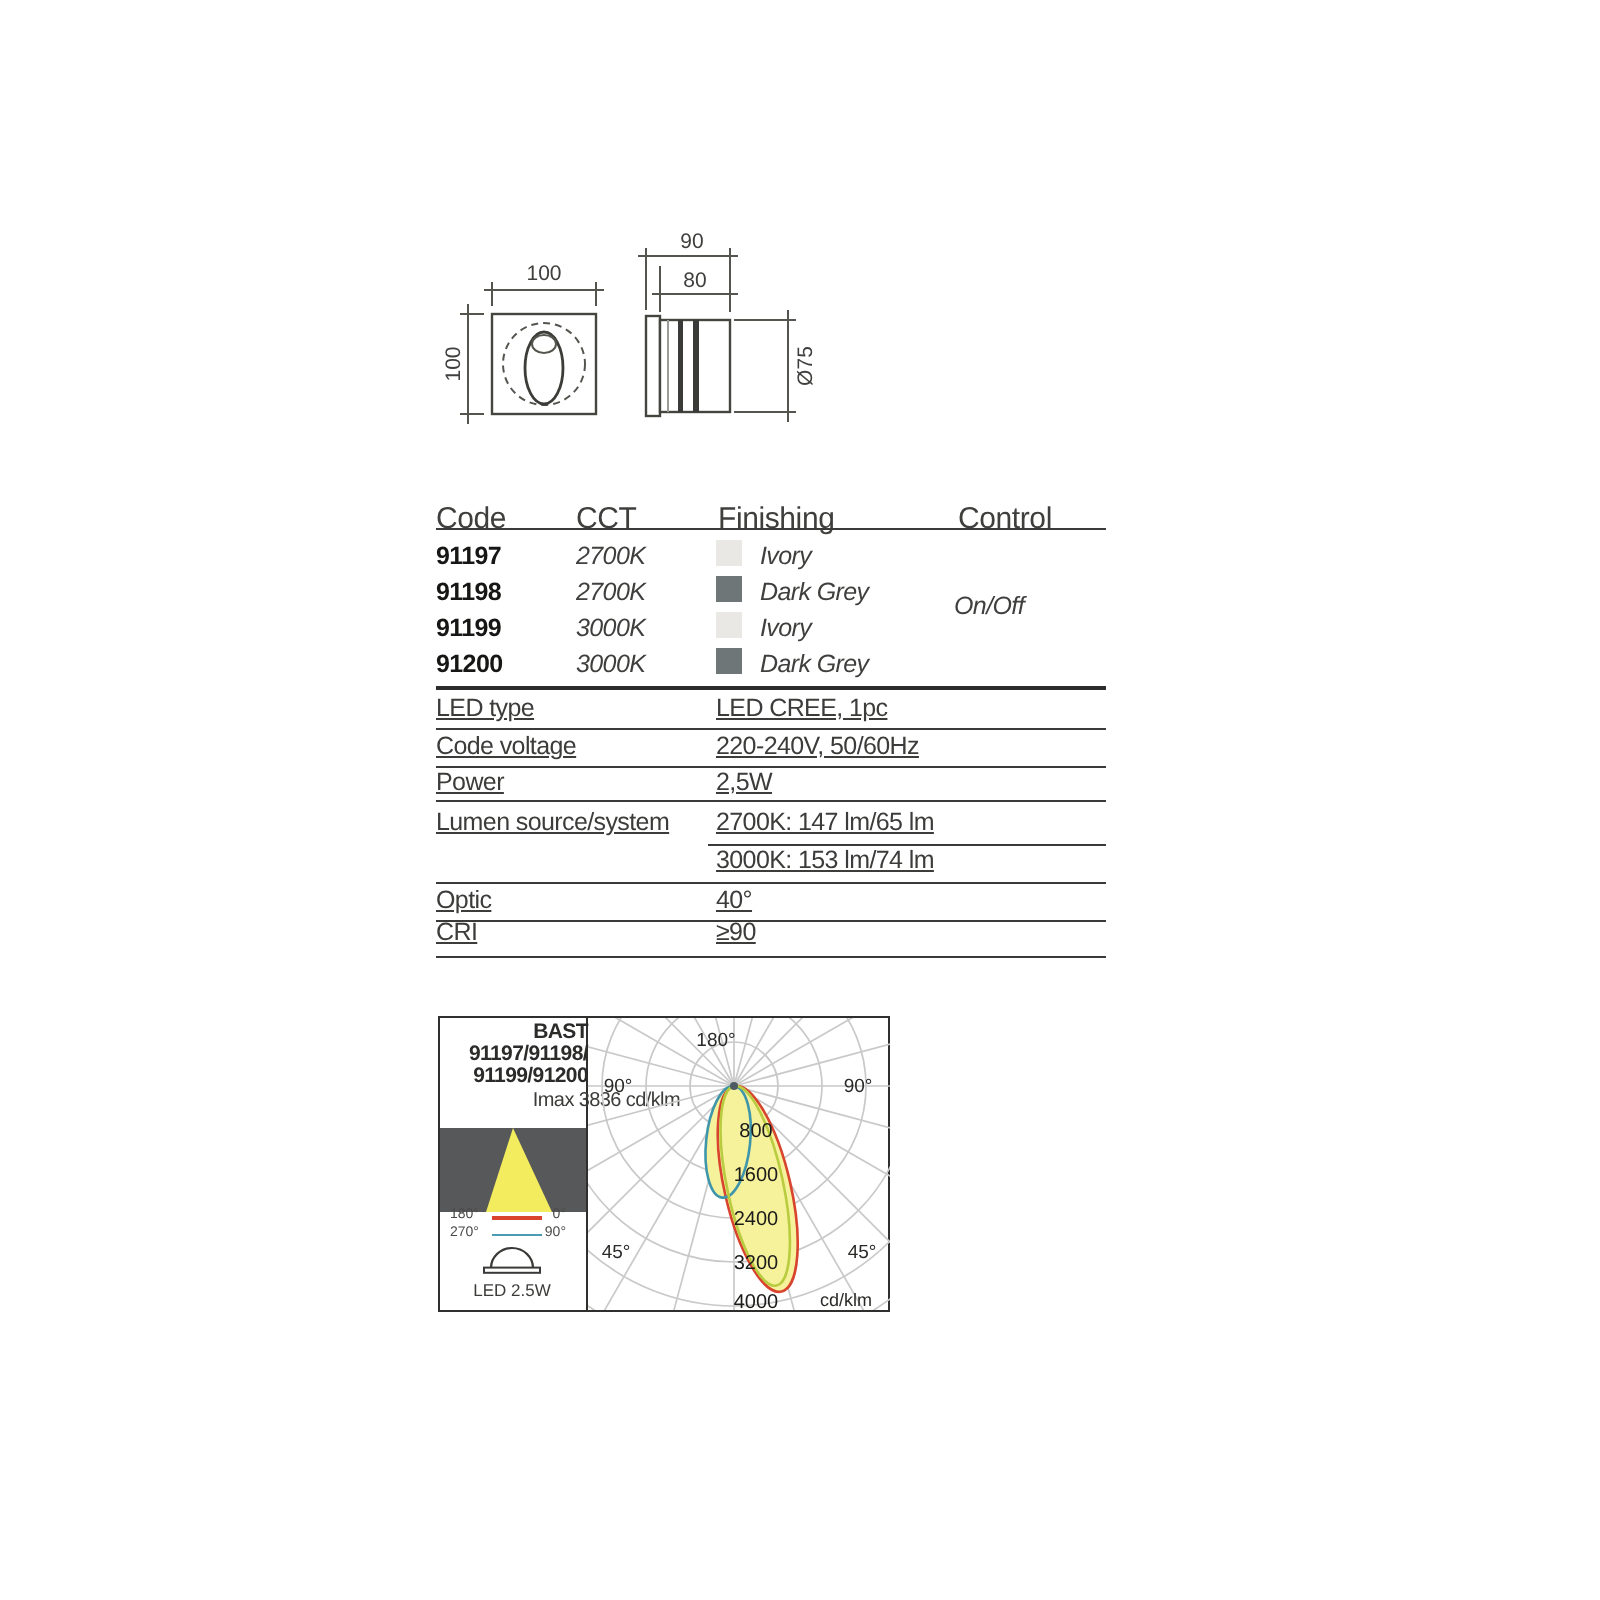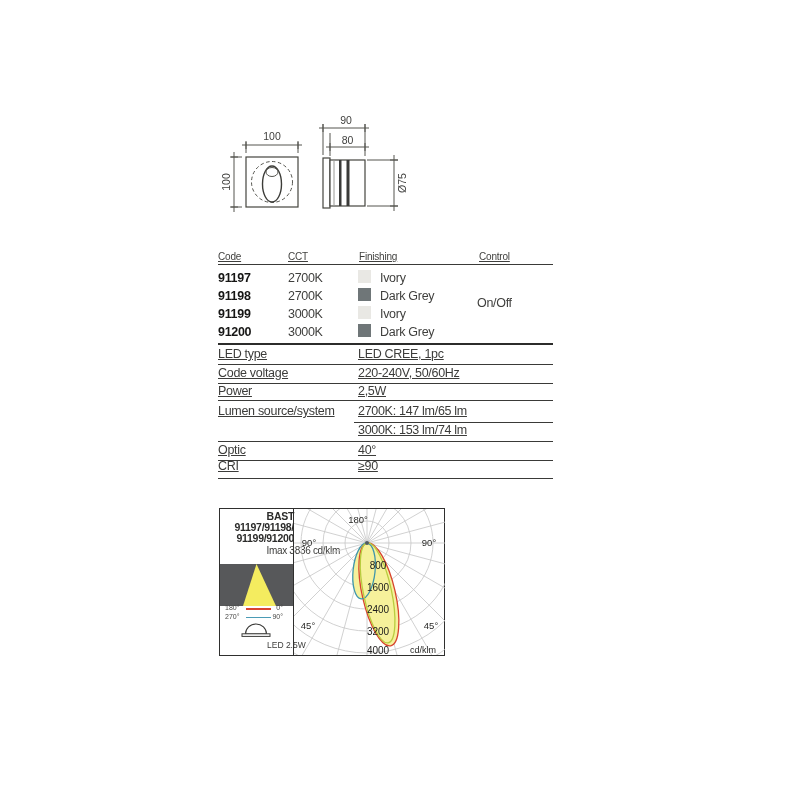--- a/index.html
+++ b/index.html
@@ -1,29 +1,29 @@
 <!DOCTYPE html>
 <html><head>
 <meta charset="utf-8">
 <style>
   html,body{margin:0;padding:0;background:#fff;}
   #canvas{position:relative;width:800px;height:800px;background:#ffffff;
     font-family:"Liberation Sans","DejaVu Sans",sans-serif;color:#3f3f3d;overflow:hidden;}
   .abs{position:absolute;}
-  .hdr{font-size:10px;color:#3f3f3d;letter-spacing:-.2px;text-decoration:underline;}
-  .cell{font-size:12.5px;color:#3f3f3d;letter-spacing:-.3px;white-space:nowrap;}
+  .hdr{font-size:15px;color:#3f3f3d;letter-spacing:-.2px;}
+  .cell{font-size:12.5px;color:#3f3f3d;letter-spacing:-.3px;white-space:nowrap;font-style:italic;}
   .code{font-size:12.5px;font-weight:bold;color:#161615;letter-spacing:-.3px;}
   .swatch{width:13px;height:13px;}
   .uline{height:1px;background:#3a3a38;}
   .thick{height:2px;background:#2c2c2b;}
   .speclabel,.specvalue{font-size:12.5px;color:#3c3c3a;letter-spacing:-.3px;white-space:nowrap;text-decoration:underline;}
   .ph-box{border:1px solid #2f2f2e;}
   .ph-title{font-size:10.5px;font-weight:bold;color:#2b2b2a;text-align:right;width:74px;letter-spacing:-.3px;}
   .ph-imax{font-size:10px;color:#3c3c3a;text-align:right;width:74px;letter-spacing:-.3px;margin-left:46px;}
-  .ph-small{font-size:8.5px;color:#3c3c3a;text-align:left;width:74px;padding-left:48px;}
+  .ph-small{font-size:8.5px;color:#3c3c3a;text-align:center;width:74px;}
   .lg-label{font-size:7px;color:#4a4a48;line-height:8px;}
   svg text{font-family:"Liberation Sans","DejaVu Sans",sans-serif;}
 </style>
 </head>
 <body>
 
 <div id="canvas">
 
   <svg class="abs" style="left:212px;top:105px" width="240" height="125" viewBox="0 0 240 125">
 

